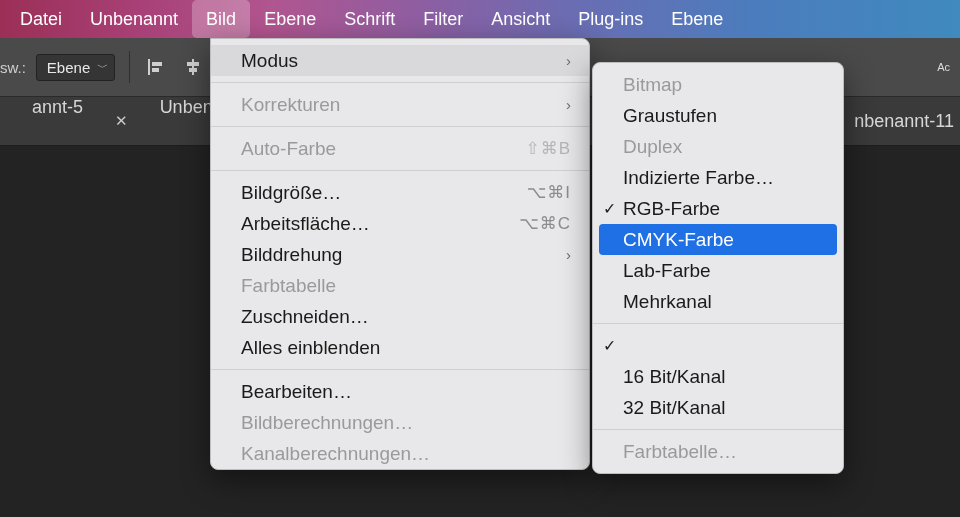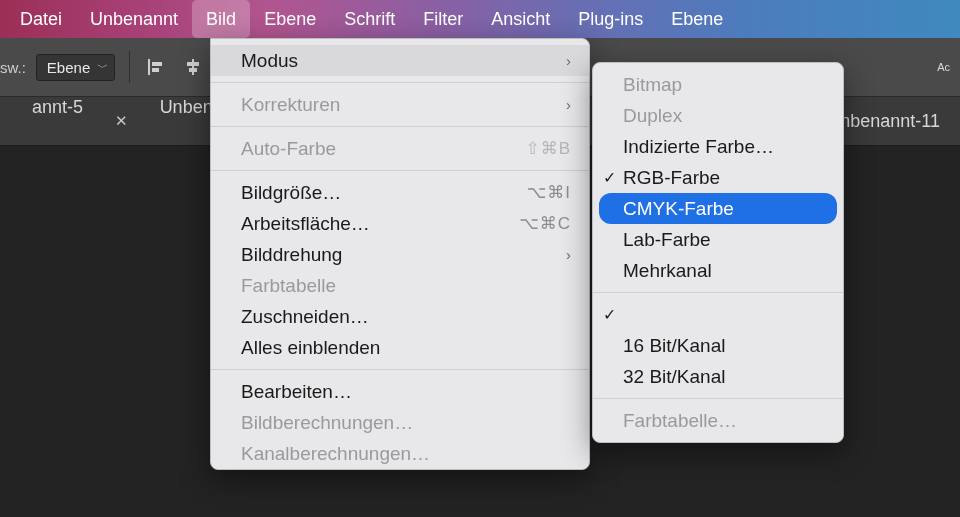--- a/index.html
+++ b/index.html
@@ -61,21 +61,21 @@
   background: #3a3a3a;
   display: flex;
   align-items: center;
   color: #d7d7d7;
   font-size: 18px;
   border-top: 1px solid #2a2a2a;
   border-bottom: 1px solid #1d1d1d;
 }
 .tabsbar .tab { display:flex; align-items:flex-start; gap:10px; padding:0 32px; height:100%; }
 .tabsbar .close { color:#c9c9c9; font-size:15px; }
-.right-tab { position:absolute; right:0; top:96px; height:50px; display:flex; align-items:center; color:#d7d7d7; font-size:18px; padding-right:20px; }
+.right-tab { position:absolute; right:0; top:96px; height:50px; display:flex; align-items:center; color:#d7d7d7; font-size:18px; padding-right:6px; }
 
 
 .canvas { position:absolute; top:146px; left:0; right:0; bottom:0; background:#232323; }
 
 
 .menu {
   position: absolute;
   background: #e8e8ea;
   border: 1px solid #bdbdbf;
   border-radius: 8px;
@@ -92,21 +92,21 @@
   position: relative;
   white-space: nowrap;
 }
 .menu .row.disabled { color: #9a9a9c; }
 .menu .row .check { position:absolute; left:10px; font-size:16px; }
 .menu .row .sc { margin-left:auto; padding-left:40px; color:#8c8c8e; font-size:17px; letter-spacing:1px; }
 .menu .row.disabled .sc { color:#b5b5b7; }
 .menu .row .subarrow { margin-left:auto; padding-left:40px; color:#6b6b6d; font-size:15px; }
 .menu .sep { height:1px; background:#cfcfd1; margin:6px 0; }
 .menu .row.hover-parent { background:#d9d9db; }
-.menu .row.hover-blue { background:#1f6fe5; color:#fff; border-radius:12px; margin:0 6px; padding-left:24px; }
+.menu .row.hover-blue { background:#1f6fe5; color:#fff; border-radius:4px; margin:0 6px; padding-left:24px; }
 .menu.main { top:38px; left:210px; width:380px; border-top-left-radius:0; padding-bottom:0;}
 .menu.sub { top:42px; left:592px; width:252px;margin-top:20px; }
 </style>
 </head>
 <body>
 
 <div class="menubar">
   <div class="mi">Datei</div>
   <div class="mi">Unbenannt</div>
   <div class="mi active">Bild</div>
@@ -201,20 +201,23 @@
     </div>
     <div class="row disabled">
       <span>Kanalberechnungen…</span>
     </div>
   </div>
 
 <div class="menu sub" id="menu-sub">
     <div class="row disabled">
       <span>Bitmap</span>
     </div>
+    <div class="row">
+      <span>Graustufen</span>
+    </div>
     <div class="row disabled">
       <span>Duplex</span>
     </div>
     <div class="row">
       <span>Indizierte Farbe…</span>
     </div>
     <div class="row">
       <span class="check">✓</span>
       <span>RGB-Farbe</span>
     </div>

